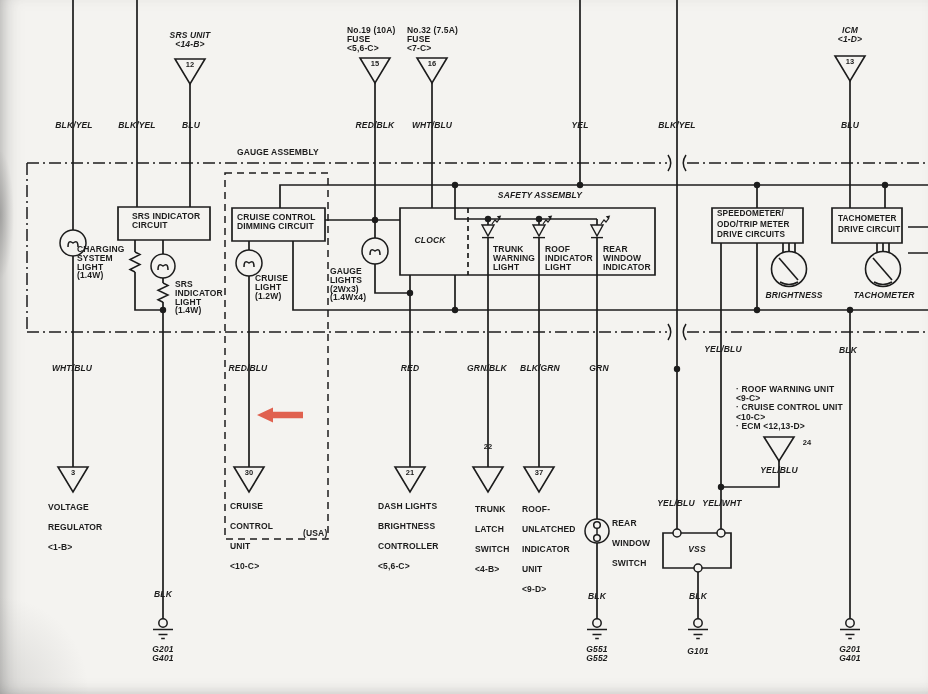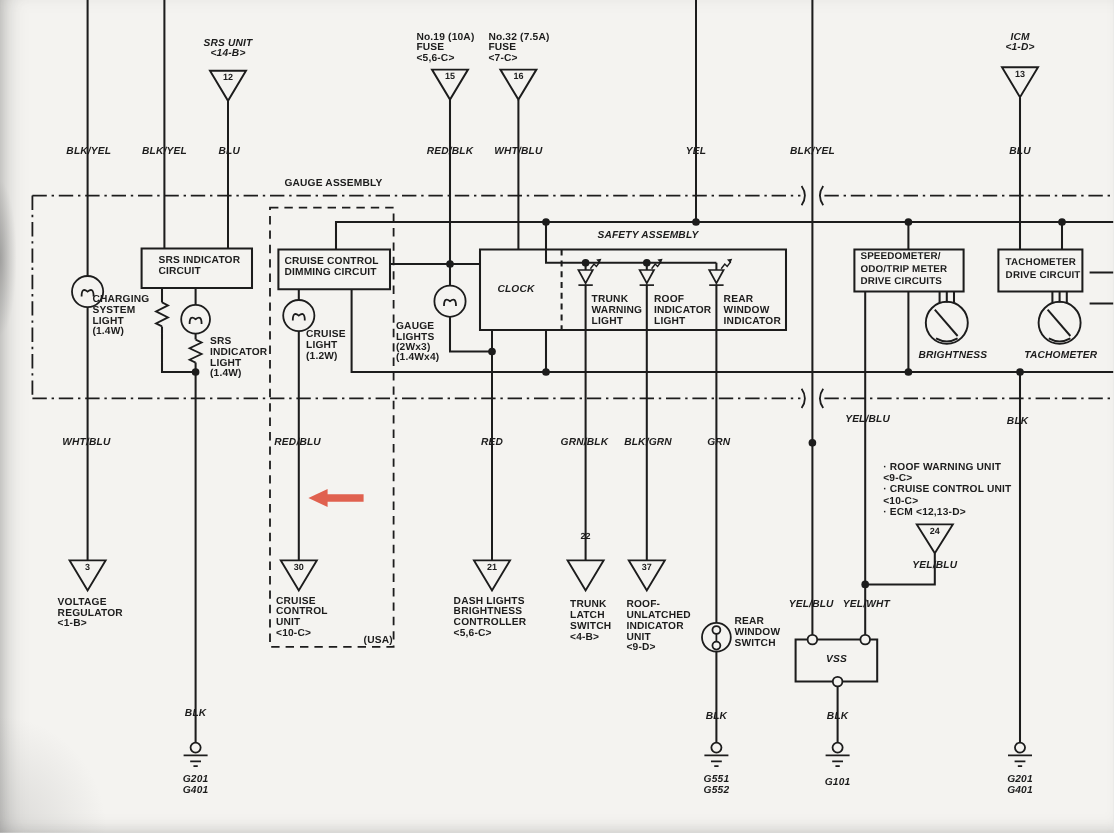--- a/index.html
+++ b/index.html
@@ -6,21 +6,21 @@
   .stage{position:relative;width:928px;height:694px;margin:0 auto;overflow:hidden;
          background:var(--paper,#f4f3f0);
          box-shadow:inset 14px 0 22px -16px rgba(60,60,60,.55), inset 0 -10px 18px -14px rgba(80,80,80,.4);
          font-family:"Liberation Sans", sans-serif;}
   svg{position:absolute;left:0;top:0;color:var(--ink,#1c1c1c);}
   svg *{vector-effect:non-scaling-stroke;}
   .lbl{position:absolute;font:bold 8.5px/9.2px "Liberation Sans",sans-serif;color:var(--ink,#1c1c1c);
        white-space:pre-line;letter-spacing:.15px;}
   .c{transform:translateX(-50%);text-align:center;font-style:italic;}
   .tight{line-height:8.8px;}
-  .tall{line-height:9px;}
+  .tall{line-height:20px;}
   .boxlbl{font-size:8.2px;line-height:10.6px;}
   .tnum{position:absolute;font:bold 7.5px/8px "Liberation Sans",sans-serif;color:var(--ink,#1c1c1c);
         transform:translateX(-50%);}
   .smudge{position:absolute;pointer-events:none;}
 </style>
 </head>
 <body>
 
 <div class="stage">
 
@@ -311,17 +311,17 @@
 
   <div class="tnum" style="left:190px;top:61px">12</div>
   <div class="tnum" style="left:375px;top:60px">15</div>
   <div class="tnum" style="left:432px;top:60px">16</div>
   <div class="tnum" style="left:850px;top:58px">13</div>
   <div class="tnum" style="left:73px;top:469px">3</div>
   <div class="tnum" style="left:249px;top:469px">30</div>
   <div class="tnum" style="left:410px;top:469px">21</div>
   <div class="tnum" style="left:488px;top:443px">22</div>
   <div class="tnum" style="left:539px;top:469px">37</div>
-  <div class="tnum" style="left:779px;top:439px">24</div>
+  <div class="tnum" style="left:807px;top:439px">24</div>
 
   <div class="smudge" style="left:0;top:150px;width:14px;height:130px;background:radial-gradient(ellipse at 0 50%, rgba(90,90,90,.35), transparent 70%)"></div>
   <div class="smudge" style="left:0;top:596px;width:90px;height:98px;background:radial-gradient(ellipse at 0 100%, rgba(120,120,120,.22), transparent 70%)"></div>
 </div>
 
 </body></html>

